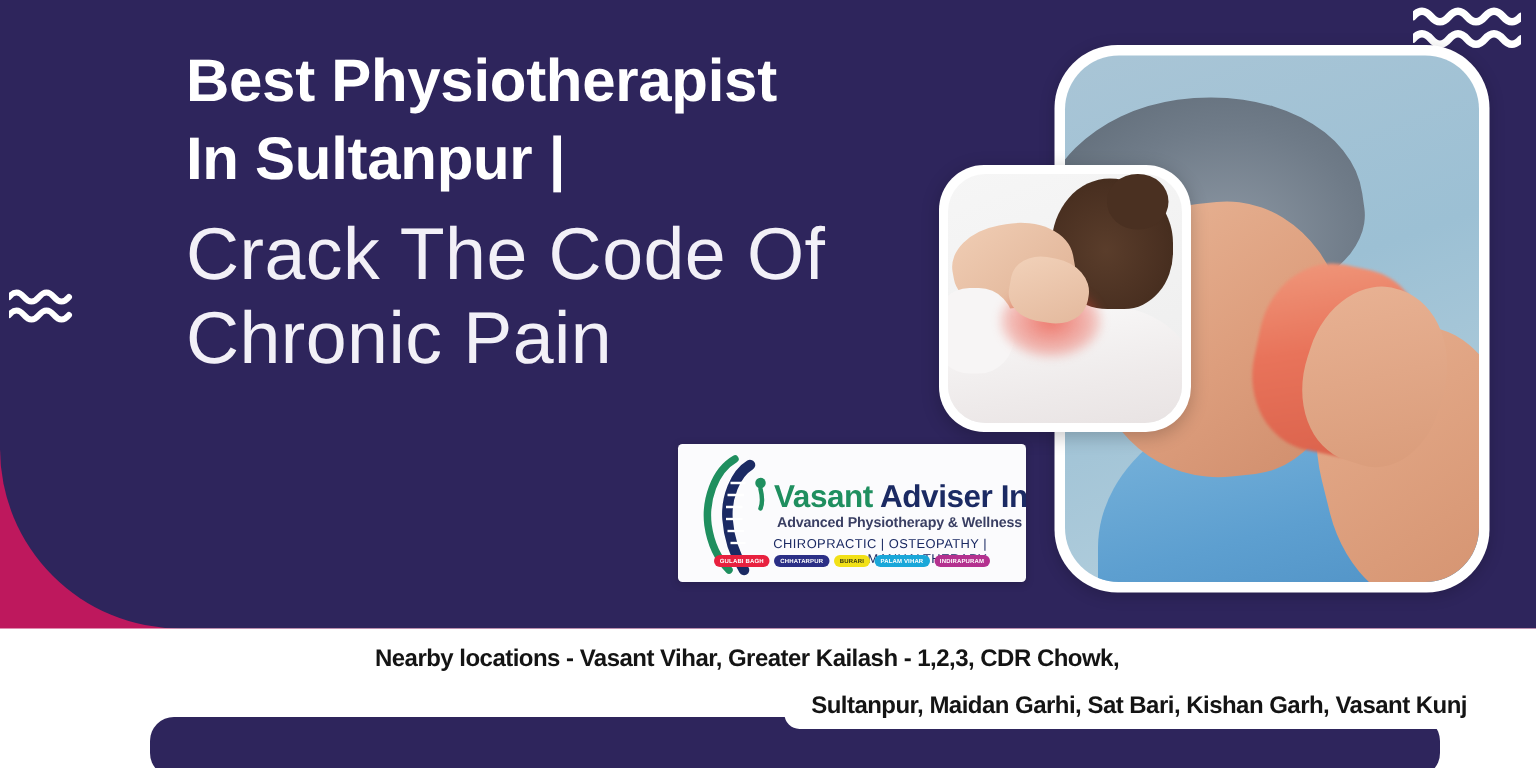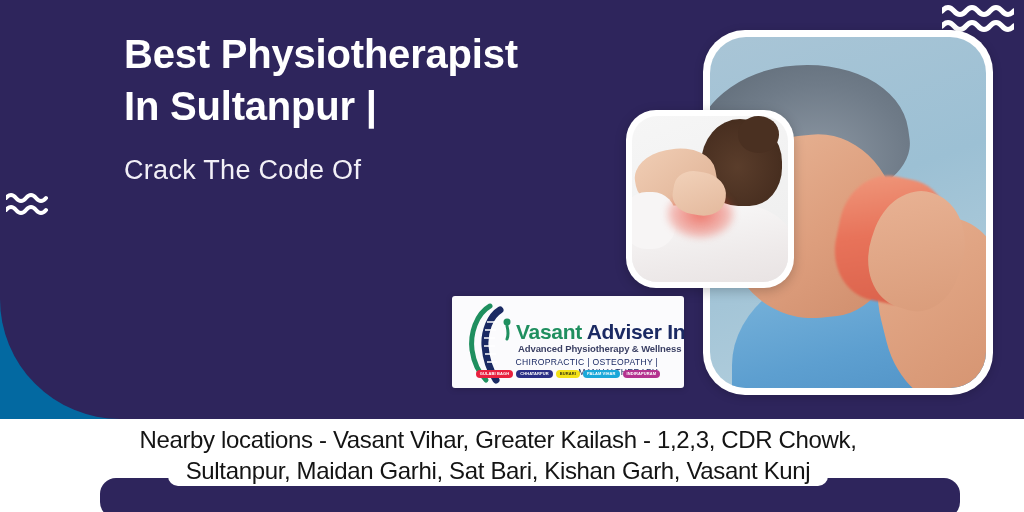--- a/index.html
+++ b/index.html
@@ -2,42 +2,42 @@
 <html><head>
 <meta charset="utf-8">
 <style>
   * { margin:0; padding:0; box-sizing:border-box; }
   html,body { width:1024px; height:512px; overflow:hidden; }
   body {
     font-family:"Liberation Sans", sans-serif;
     background:#ffffff;
     position:relative;
   }
-  #stage { position:absolute; inset:0; width:1024px; height:512px; background:#0369a1; overflow:hidden; }
+  #stage { position:absolute; inset:0; width:1024px; height:512px; background:#be185d; overflow:hidden; }
 
   
   .hero-panel{
     position:absolute; left:0; top:0; width:1024px; height:419px;
     background:#2e255c;
     border-bottom-left-radius:120px;
   }
 
   
   .wave-tr{ position:absolute; right:10px; top:4px; width:72px; height:34px; }
   .wave-left{ position:absolute; left:6px; top:192px; width:46px; height:24px; }
   .wave-br{ position:absolute; right:10px; bottom:10px; width:60px; height:30px; opacity:.85;}
 
   
   .headline-wrap{ position:absolute; left:124px; top:28px; width:560px; }
   .hl-bold{
     font-weight:700; color:#ffffff; font-size:40px; line-height:52px;
     letter-spacing:-0.2px; white-space:nowrap;
   }
   .hl-light{
-    font-weight:300; color:#f2f0f7; font-size:27px; line-height:56px;
+    font-weight:300; color:#f2f0f7; font-size:49px; line-height:56px;
     letter-spacing:0.3px; white-space:nowrap;
   }
   .hl-light.first{ margin-top:10px; }
 
   
   .img-card{
     position:absolute; left:703px; top:30px; width:290px; height:365px;
     border-radius:42px; background:#ffffff; padding:7px;
     box-shadow:0 2px 10px rgba(0,0,0,.18);
   }
@@ -165,29 +165,29 @@
   .bottom-strip{
     position:absolute; left:0; top:419px; width:1024px; height:93px; background:#ffffff;
   }
   .bottom-pill{
     position:absolute; left:100px; top:478px; width:860px; height:40px;
     background:#2e255c; border-radius:16px;
   }
   .nearby-text{
     position:absolute; left:0; top:424px; width:996px;
     text-align:center; color:#141414;
-    font-size:24px; font-weight:400; line-height:31px; letter-spacing:-0.35px;
+    font-size:16px; font-weight:700; line-height:31px; letter-spacing:-0.35px;
     z-index:5;
   }
   .nearby-line{ display:block; }
   .nearby-line.l2{
     background:#ffffff; display:inline-block; padding:0 18px;
     border-radius:10px;
   }
-  .l2-wrap{ display:block; text-align:center; }
+  .l2-wrap{ display:block; text-align:right; }
 </style>
 </head>
 <body>
 
 <div id="stage">
 
   <div class="hero-panel"></div>
 
   <svg class="wave-tr" viewBox="0 0 72 34">
     <path d="M0 7 q6 -7 12 0 t12 0 t12 0 t12 0 t12 0 t12 0" fill="none" stroke="#ffffff" stroke-width="5" stroke-linecap="round"></path>
@@ -201,20 +201,21 @@
 
   <svg class="wave-br" viewBox="0 0 60 30">
     <path d="M0 7 q5 -6 10 0 t10 0 t10 0 t10 0 t10 0" fill="none" stroke="#e3e0ee" stroke-width="4" stroke-linecap="round"></path>
     <path d="M0 20 q5 -6 10 0 t10 0 t10 0 t10 0 t10 0" fill="none" stroke="#e3e0ee" stroke-width="4" stroke-linecap="round"></path>
   </svg>
 
   <div class="headline-wrap">
     <div class="hl-bold">Best Physiotherapist</div>
     <div class="hl-bold">In Sultanpur |</div>
     <div class="hl-light first">Crack The Code Of</div>
+    <div class="hl-light">Chronic Pain</div>
   </div>
 
   <div class="img-card">
     <div class="img-card-inner">
       <div class="man-shirt"></div>
       <div class="man-arm"></div>
       <div class="man-hair"></div>
       <div class="man-face"></div>
       <div class="man-neck"></div>
       <div class="man-hand"></div>

